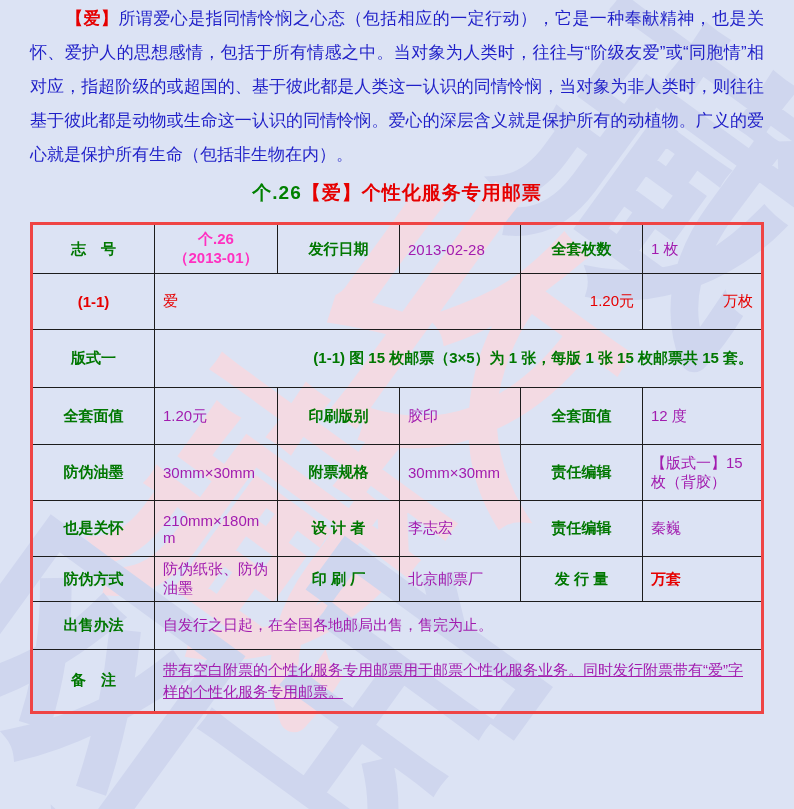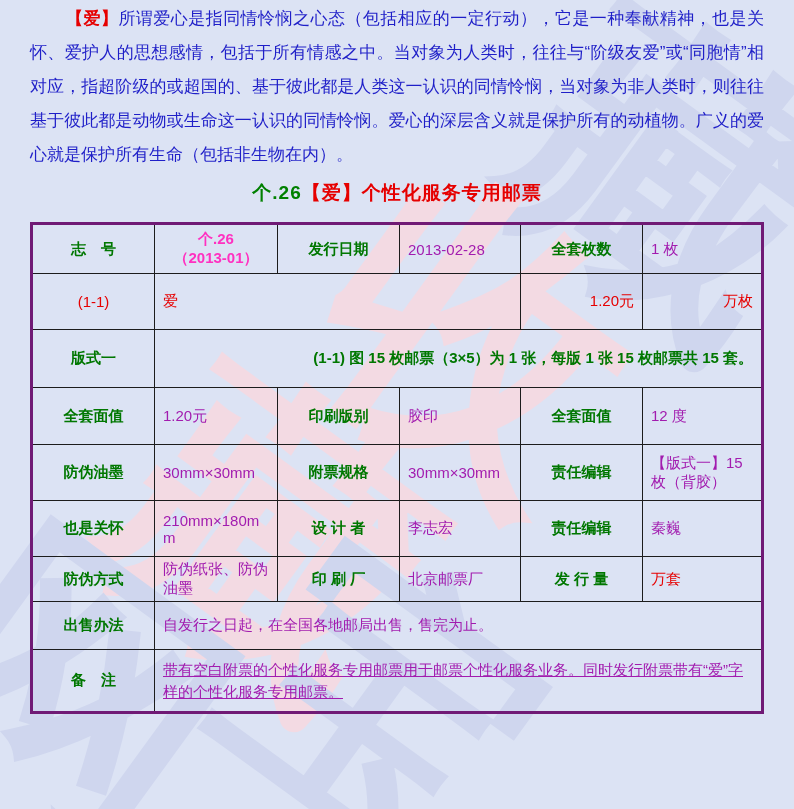--- a/index.html
+++ b/index.html
@@ -45,34 +45,34 @@
     letter-spacing:1px;
   }
   .page-title .catalog { color:#008000; }
   .page-title .name    { color:#e60000; }
   
   table.spec {
     width:731px;
     margin:13px auto;
     border-collapse:collapse;
     table-layout:fixed;
-    border:3px solid #701a75;
+    border:3px solid #ef4444;
   }
   table.spec td {
     border:1px solid #1c1c1c;
     font-size:15px;
     padding:3px 8px;
     vertical-align:middle;
     word-break:break-all;
   }
   td.label   { color:#007700; font-weight:bold; text-align:center; }
   td.value   { color:#a21caf; text-align:left; }
   td.magenta { color:#ff30c0; font-weight:bold; text-align:center; }
   td.redcell { color:#e60000; }
-  td.bold    { font-weight:normal; }
+  td.bold    { font-weight:bold; }
   td.greentext { color:#007700; font-weight:bold; text-align:right; padding-left:14px; }
   .right  { text-align:right; }
   .center { text-align:center; }
   tr.r1 { height:50px; }
   tr.r2 { height:56px; }
   tr.r3 { height:58px; }
   tr.r4 { height:57px; }
   tr.r5 { height:56px; }
   tr.r6 { height:56px; }
   tr.r7 { height:40px; }

